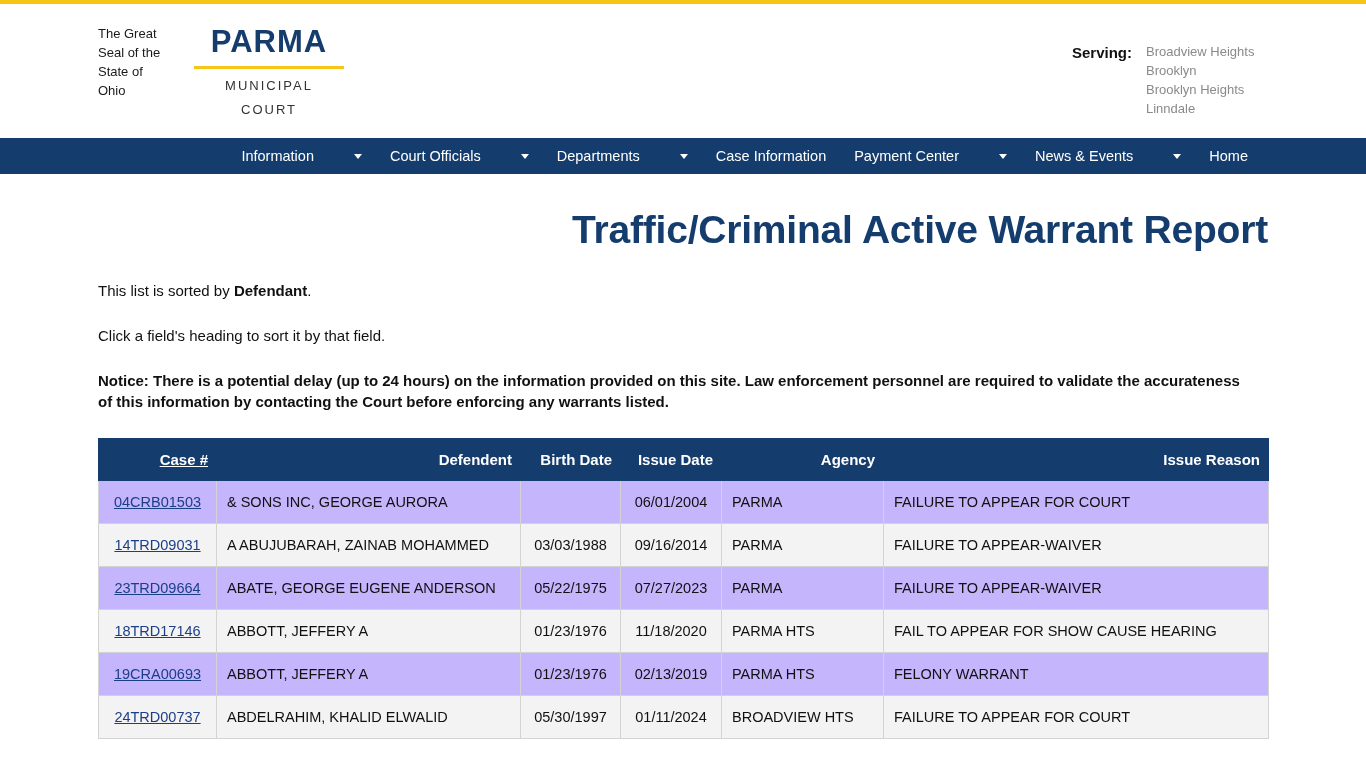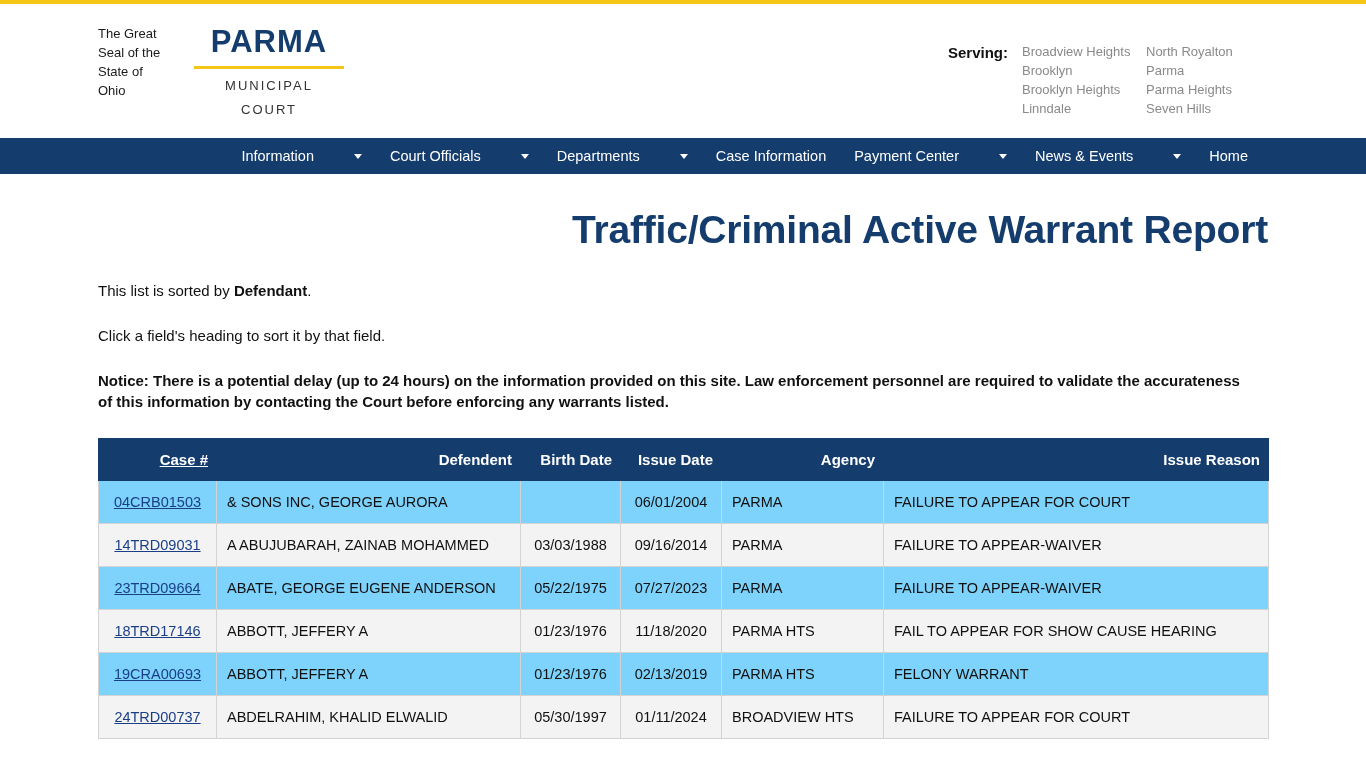--- a/index.html
+++ b/index.html
@@ -161,21 +161,21 @@
     cursor: pointer;
   }
   table.warrants tbody td {
     font-size: 14.5px;
     color: #111;
     padding: 11px 10px;
     border: 1px solid #d3d3d3;
     vertical-align: top;
     line-height: 20px;
   }
-  tbody tr.odd td { background: #7dd3fc; }
+  tbody tr.odd td { background: #c4b5fd; }
   tbody tr.even td { background: #f3f3f3; }
   td.case { text-align: center; }
   td.case a {
     color: #1b3f87;
     text-decoration: underline;
     cursor: pointer;
     font-size: 14.5px;
   }
   td.date { text-align: center; }
 
@@ -203,26 +203,20 @@
     </div>
 
     <div class="serving">
       <div class="serving-label">Serving:</div>
       <div class="serving-cols">
         <div class="serving-col">
           <span>Broadview Heights</span>
           <span>Brooklyn</span>
           <span>Brooklyn Heights</span>
           <span>Linndale</span>
-        </div>
-        <div class="serving-col">
-          <span>North Royalton</span>
-          <span>Parma</span>
-          <span>Parma Heights</span>
-          <span>Seven Hills</span>
         </div>
       </div>
     </div>
   </div>
 
   <div class="navbar">
     <div class="nav-item">
       <span>Information</span>
       <span class="caret"></span>
     </div>

